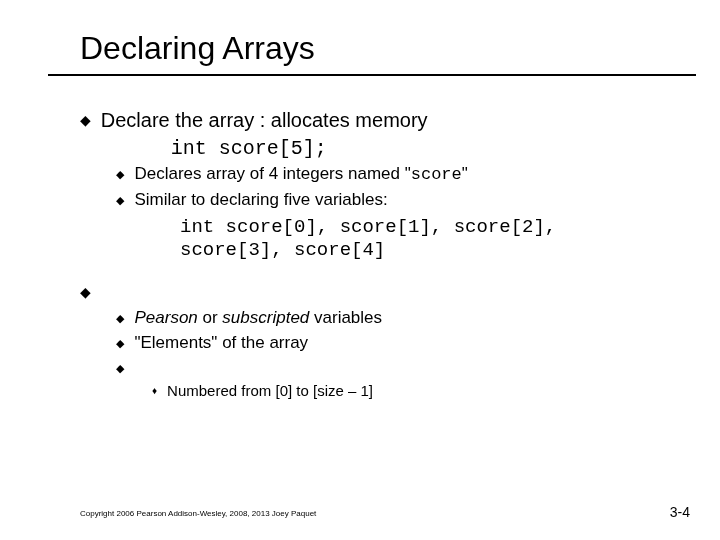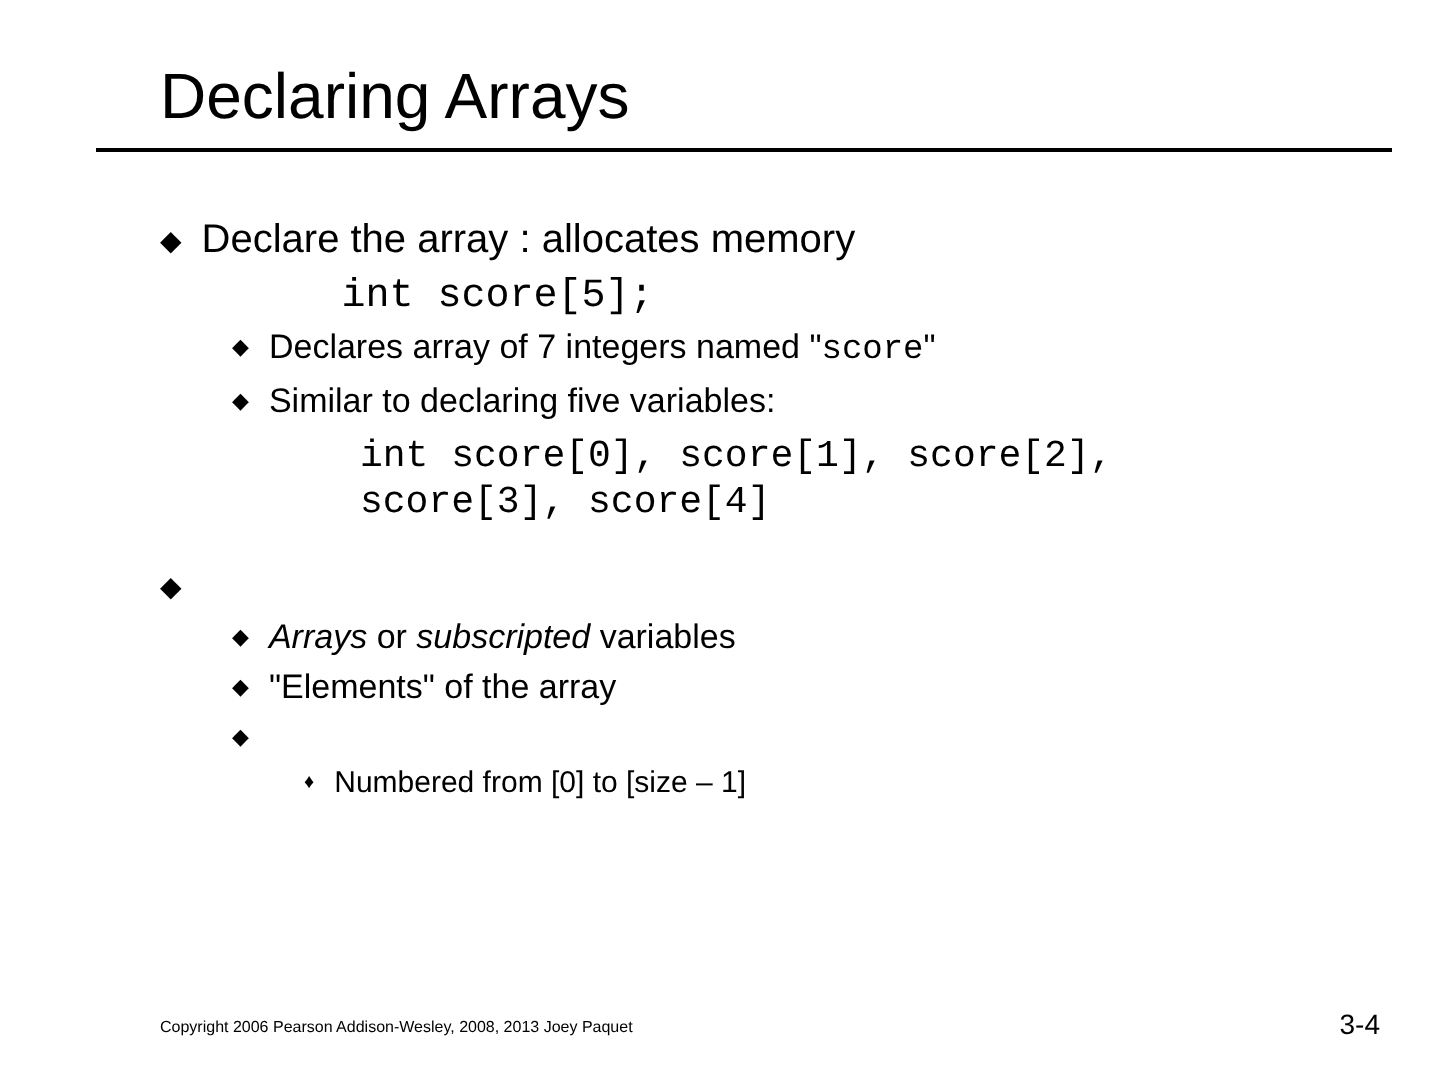--- a/index.html
+++ b/index.html
@@ -102,42 +102,42 @@
     <span class="bullet b1">◆</span>
     <div>
       <span>Declare the array : allocates memory</span><br>
       <span class="code-indent">int score[5];</span>
     </div>
   </div>
 
   <div class="l2">
     <span class="bullet b2">◆</span>
     <div>
-      <span>Declares array of 7 integers named "</span><span class="code">score</span><span>"</span>
+      <span>Declares array of 4 integers named "</span><span class="code">score</span><span>"</span>
     </div>
   </div>
 
   <div class="l2">
     <span class="bullet b2">◆</span>
     <div>Similar to declaring five variables:</div>
   </div>
 
   <div class="code-block">
     <div>int score[0], score[1], score[2],</div>
     <div>score[3], score[4]</div>
   </div>
 
   <div class="l1 l1-gap">
     <span class="bullet b1">◆</span>
   </div>
 
   <div class="l2">
     <span class="bullet b2">◆</span>
     <div>
-      <i>Arrays</i><span> or </span><i>subscripted</i><span> variables</span>
+      <i>Pearson</i><span> or </span><i>subscripted</i><span> variables</span>
     </div>
   </div>
 
   <div class="l2">
     <span class="bullet b2">◆</span>
     <div>"Elements" of the array</div>
   </div>
 
   <div class="l2">
     <span class="bullet b2">◆</span>

